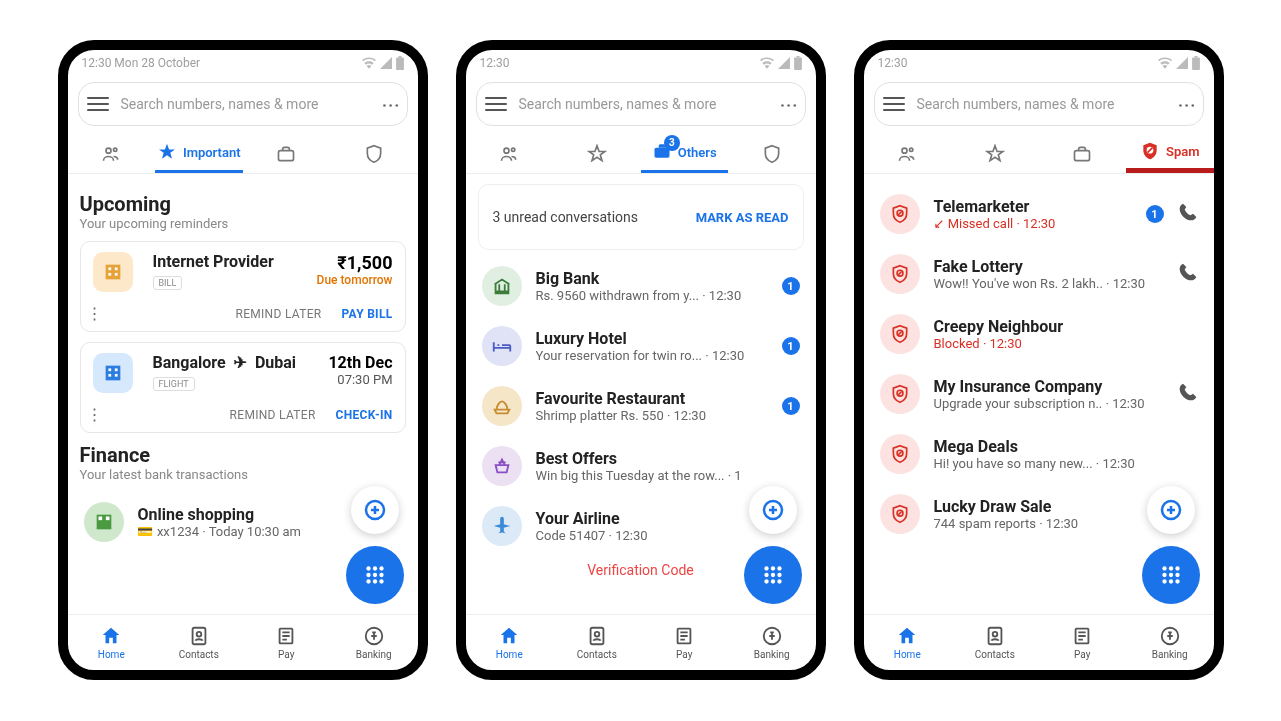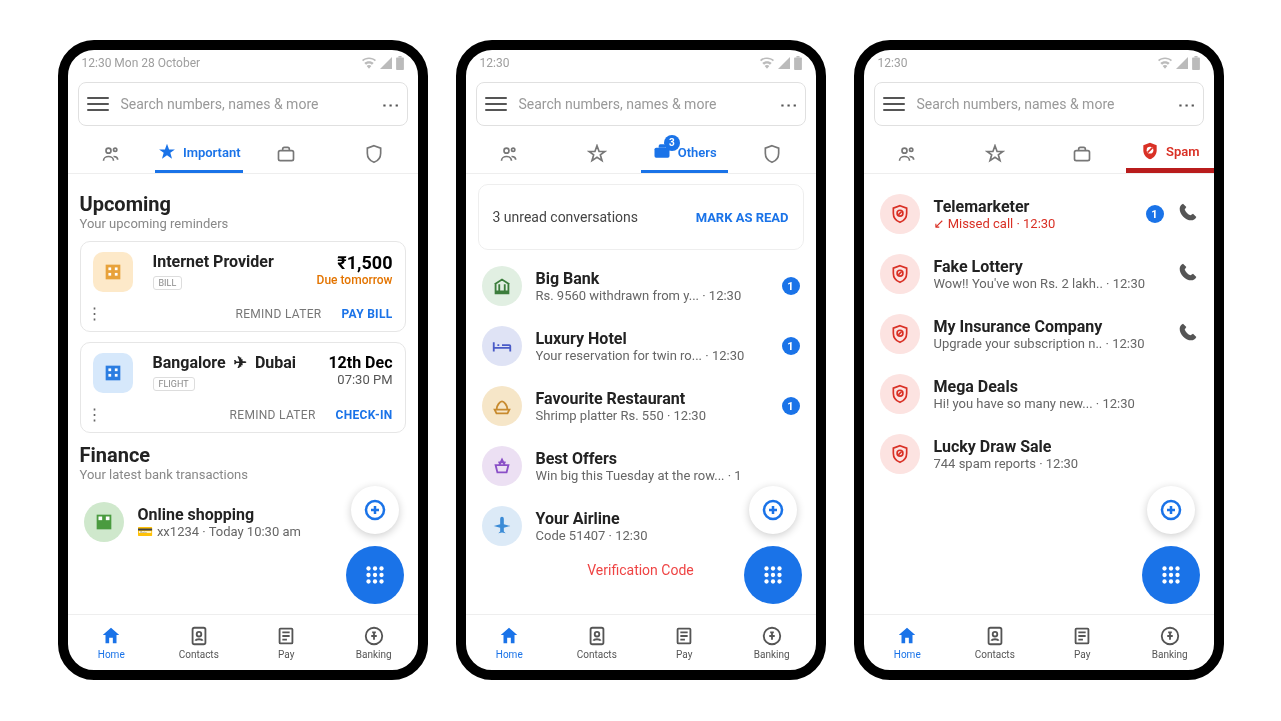--- a/index.html
+++ b/index.html
@@ -28,21 +28,21 @@
     align-items: center;
     justify-content: space-between;
     padding: 0 14px;
     font-size: 12px;
     color: #9e9e9e;
   }
   .status-icons { display: flex; gap: 4px; align-items: center; }
   .searchbar {
     margin: 6px 10px 8px;
     border: 1px solid #e0e0e0;
-    border-radius: 8px;
+    border-radius: 16px;
     height: 44px;
     display: flex;
     align-items: center;
     padding: 0 8px;
     gap: 12px;
   }
   .hamburger { width: 22px; display:flex; flex-direction:column; gap:4px;}
   .hamburger span{height:2px;background:#555;border-radius:1px;}
   .search-ph { flex: 1; font-size: 14px; color: #999; }
   .more-dots { color:#555; font-size:18px; letter-spacing:-2px; transform:rotate(90deg);}
@@ -563,20 +563,34 @@
         </div>
         <div class="list-row">
     <div class="circ" style="background:#fce3e1">
             <svg width="20" height="20" viewBox="0 0 24 24" fill="none" stroke="#d93025" stroke-width="2">
               <path d="M12 2l8 3v6c0 5-3 9-8 11-5-2-8-6-8-11V5z"></path>
               <circle cx="12" cy="11" r="3.5"></circle>
               <path d="M10 13l4-4"></path>
             </svg>
           </div>
     <div class="row-body">
+      <div class="row-title">Creepy Neighbour</div>
+      <div class="row-sub red">Blocked · 12:30</div>
+    </div>
+
+    </div>
+        <div class="list-row">
+    <div class="circ" style="background:#fce3e1">
+            <svg width="20" height="20" viewBox="0 0 24 24" fill="none" stroke="#d93025" stroke-width="2">
+              <path d="M12 2l8 3v6c0 5-3 9-8 11-5-2-8-6-8-11V5z"></path>
+              <circle cx="12" cy="11" r="3.5"></circle>
+              <path d="M10 13l4-4"></path>
+            </svg>
+          </div>
+    <div class="row-body">
       <div class="row-title">My Insurance Company</div>
       <div class="row-sub ">Upgrade your subscription n.. · 12:30</div>
     </div>
 
     <span class="phone-ic"><svg width="20" height="20" viewBox="0 0 24 24" fill="#555">
               <path d="M6 2l4 4-2 3c1 3 4 6 7 7l3-2 4 4c-1 3-4 4-6 4C9 22 2 15 2 8c0-2 1-5 4-6z"></path>
             </svg></span>
         </div>
         <div class="list-row">
     <div class="circ" style="background:#fce3e1">

